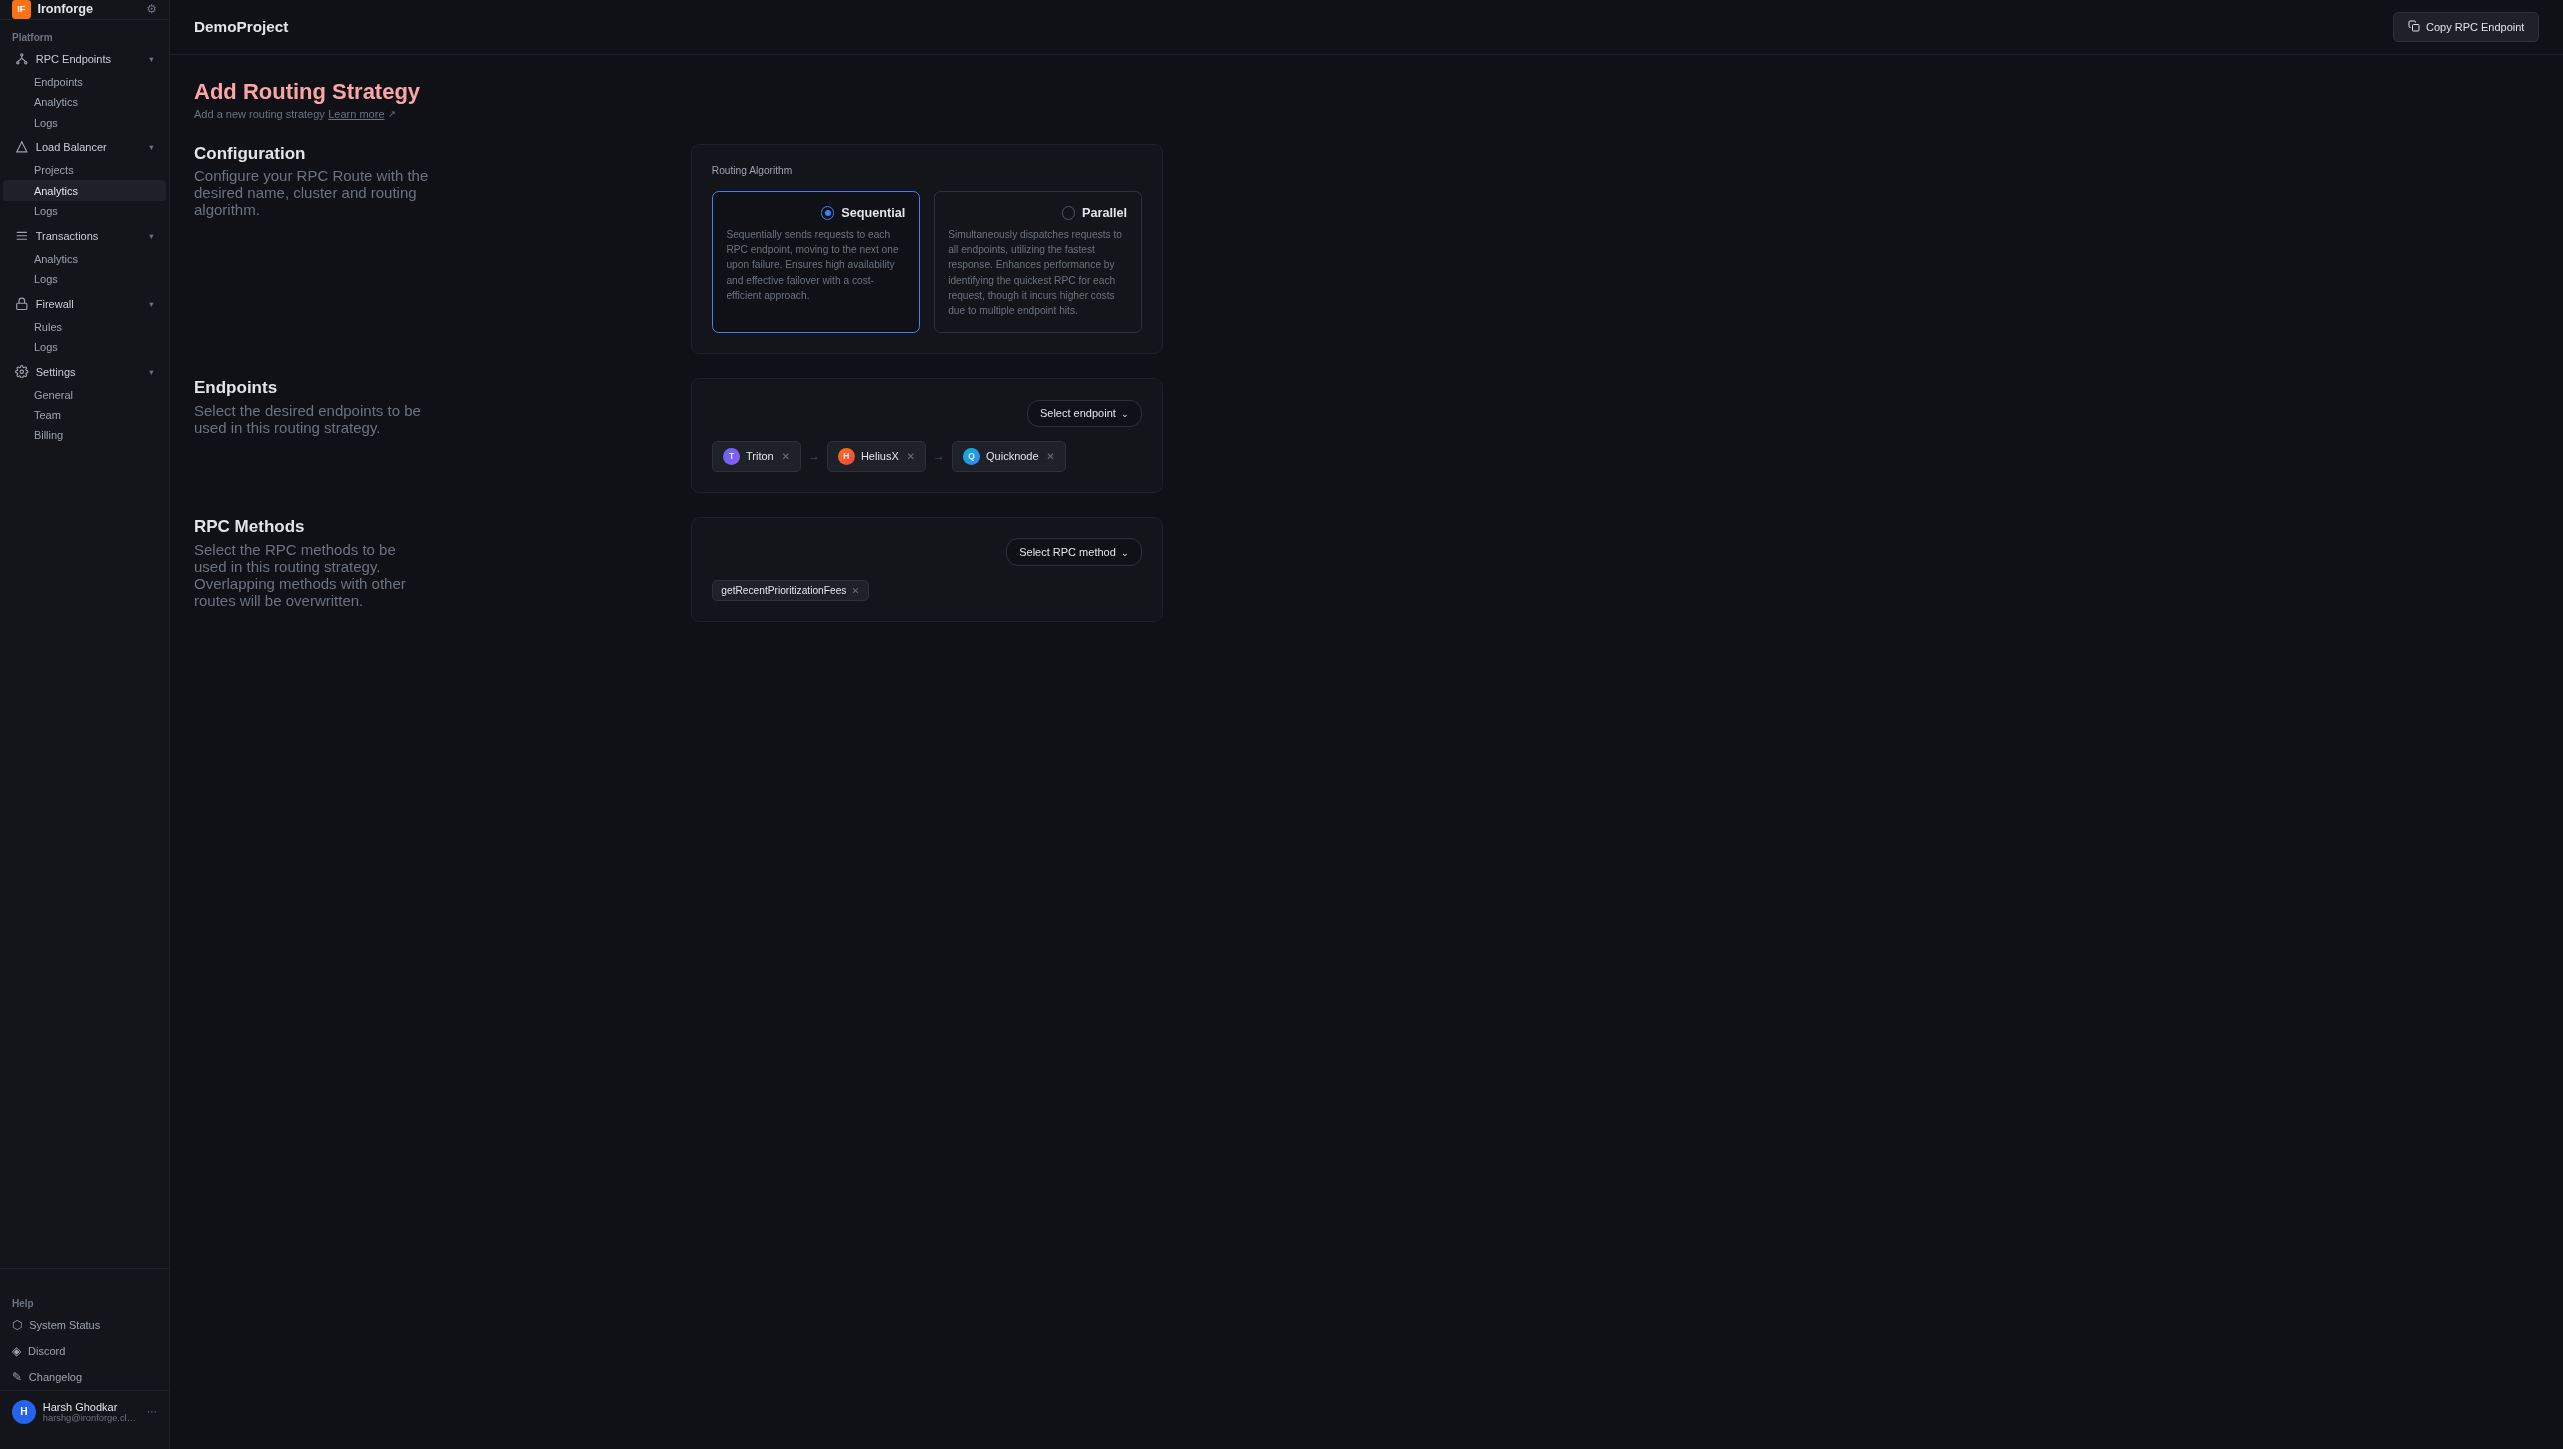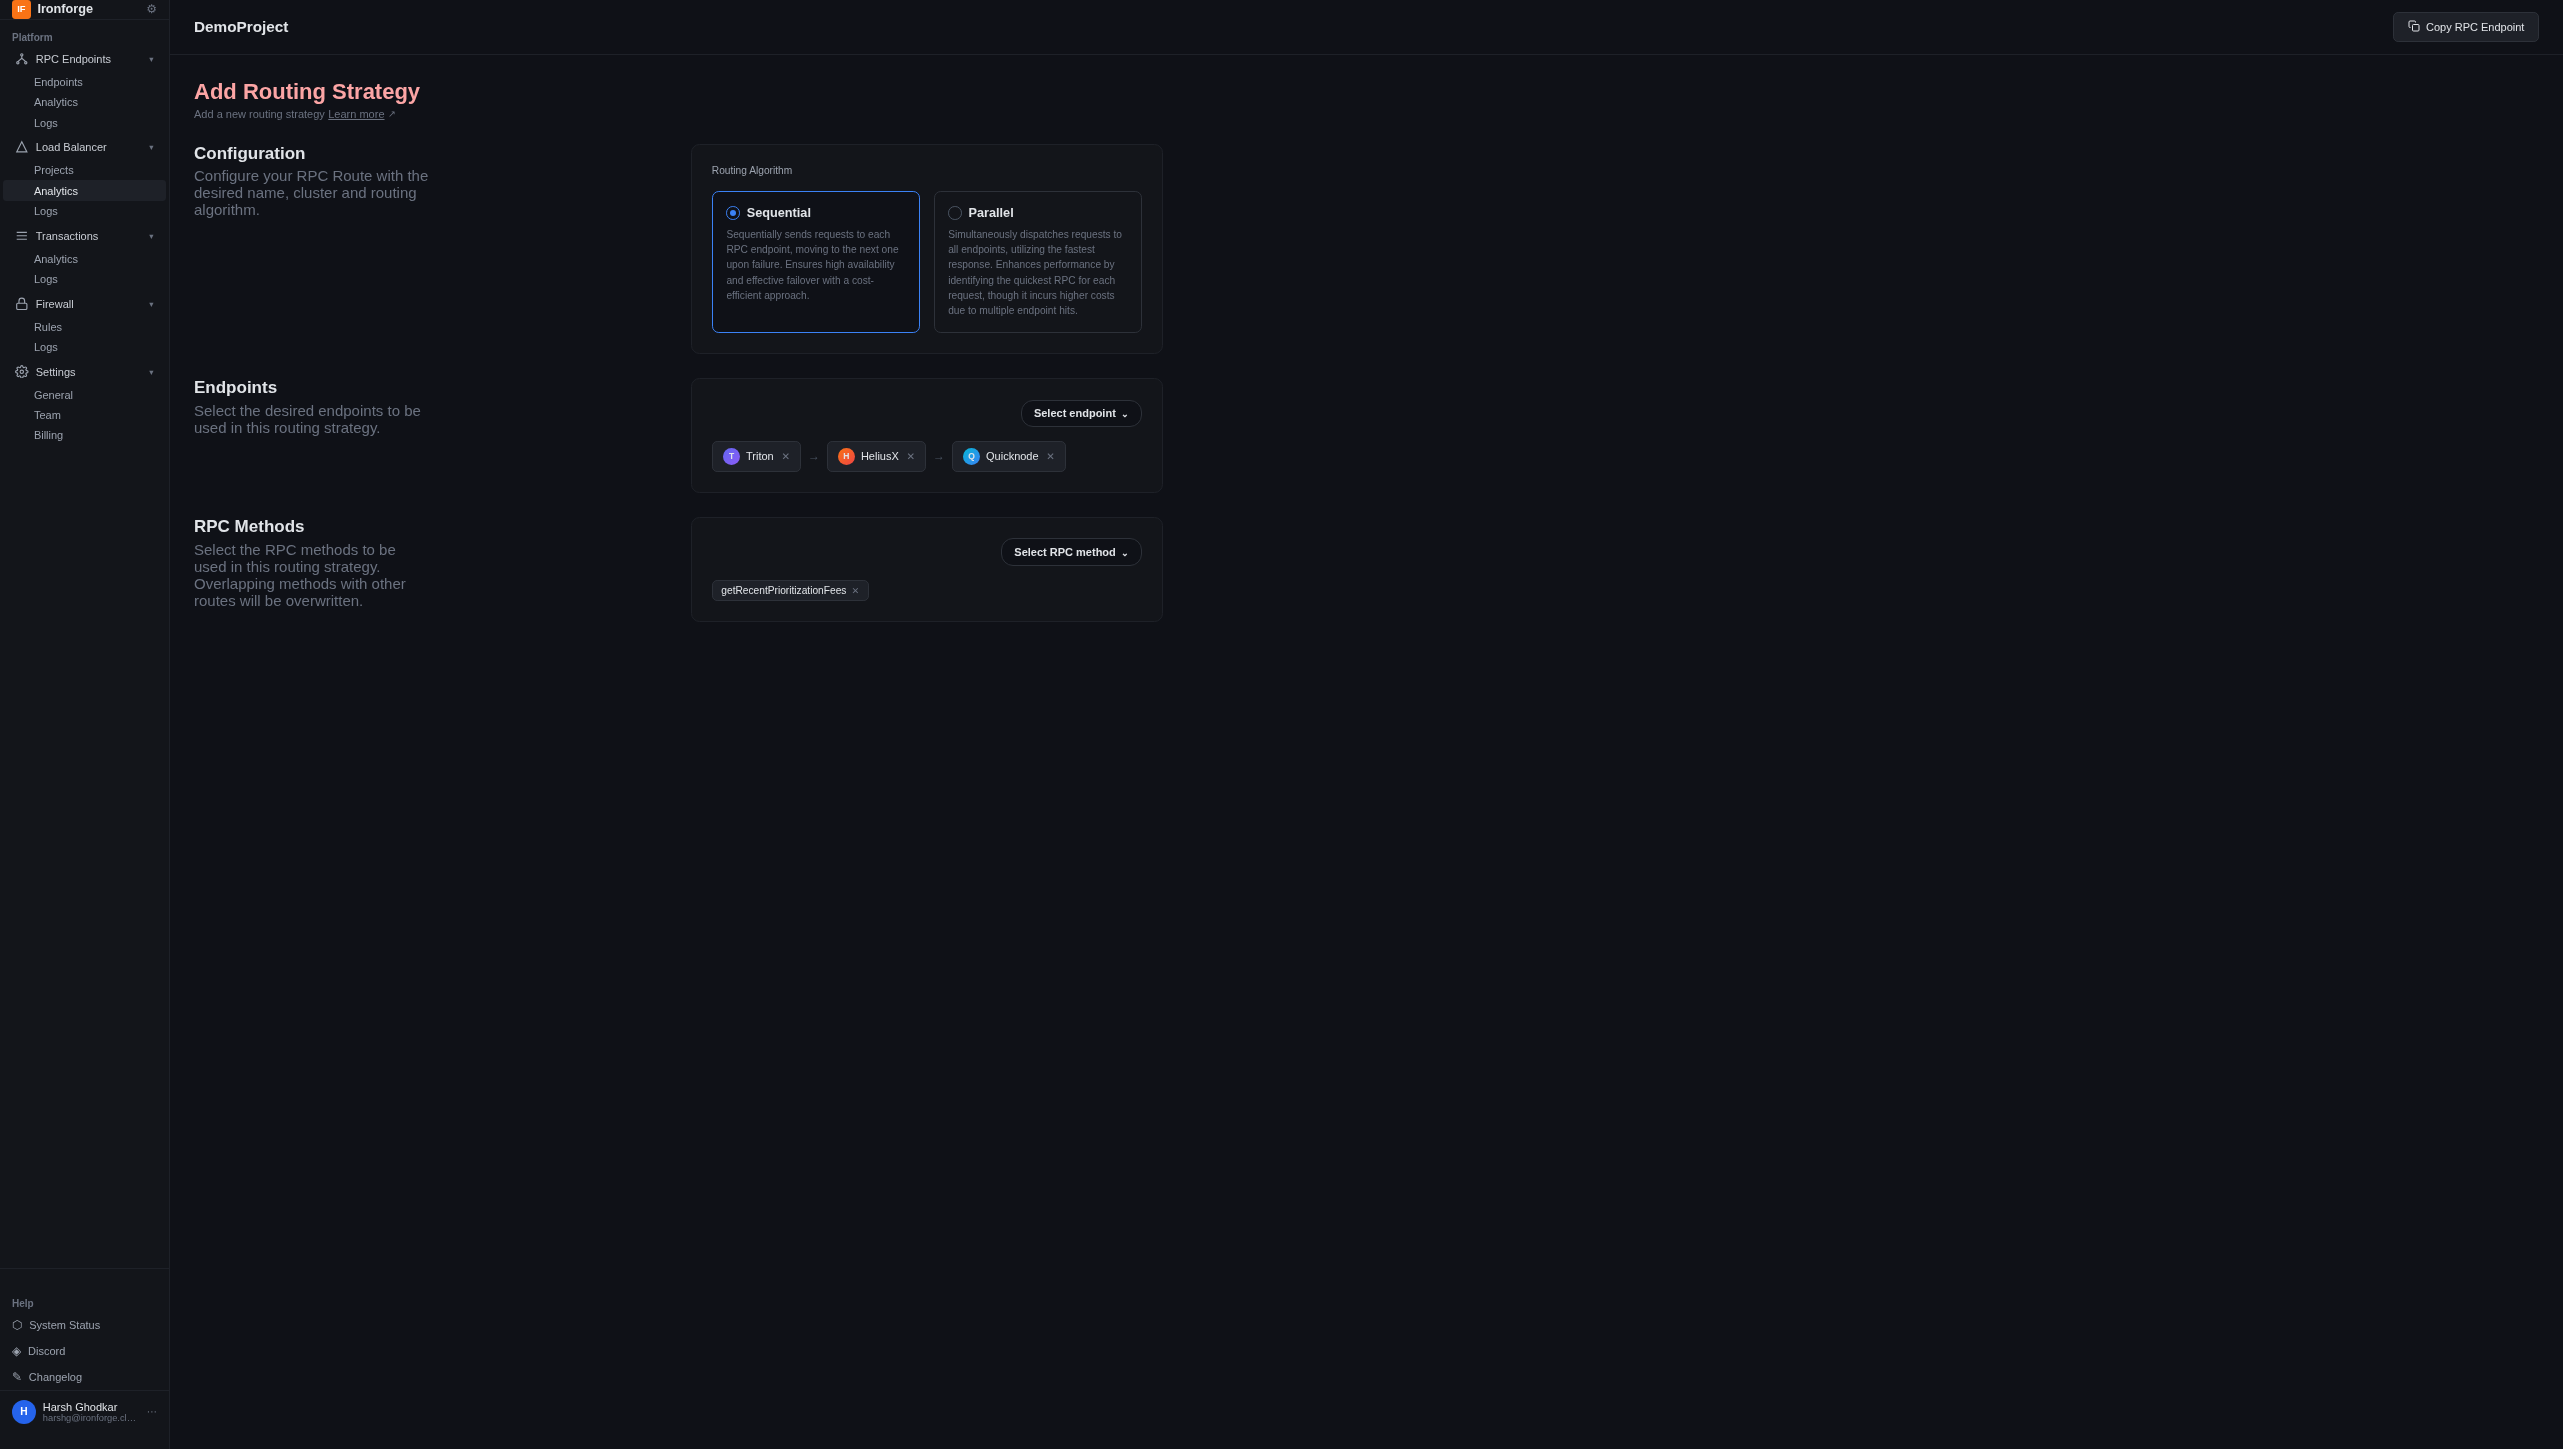--- a/index.html
+++ b/index.html
@@ -57,30 +57,30 @@
     .field-label { font-size: 10.2px; color: #9ca3af; margin-bottom: 5.1px; font-weight: 500; }
     .text-input { width: 100%; background: #0f1117; border: 0.8px solid #2d3139; border-radius: 5.1px; color: #e1e4e8; padding: 7.6px 10.2px; font-size: 12px; outline: none; }
     .select-input { width: 100%; background: #0f1117; border: 0.8px solid #2d3139; border-radius: 5.1px; color: #e1e4e8; padding: 7.6px 10.2px; font-size: 12px; outline: none; appearance: none; cursor: pointer; }
     .select-wrapper { position: relative; }
     .select-wrapper::after { content: '⌄'; position: absolute; right: 10.2px; top: 50%; transform: translateY(-50%); color: #6b7280; pointer-events: none; font-size: 12px; }
 
     .routing-algo-label { font-size: 10.2px; color: #9ca3af; margin-bottom: 15px; font-weight: 500; }
     .algo-grid { display: grid; grid-template-columns: 1fr 1fr; gap: 13.6px; }
     .algo-option { border: 0.8px solid #2d3139; border-radius: 6.8px; padding: 13.6px; cursor: pointer; }
     .algo-option.selected { border-color: #3b82f6; background: #0f1117; }
-    .algo-option-header { display: flex; align-items: center; gap: 6.8px; margin-bottom: 6.8px; }
+    .algo-option-header { display: flex; align-items: center; gap: 6.8px; margin-bottom: 6.8px; justify-content: flex-end; }
     .radio-btn { width: 13.6px; height: 13.6px; border-radius: 50%; border: 1.7px solid #3b82f6; display: flex; align-items: center; justify-content: center; flex-shrink: 0; }
     .radio-btn.filled::after { content: ''; width: 6px; height: 6px; background: #3b82f6; border-radius: 50%; display: block; }
     .radio-btn.empty { border-color: #4b5563; }
     .algo-name { font-size: 12.7px; font-weight: 600; color: #e1e4e8; }
     .algo-desc { font-size: 10.2px; color: #6b7280; line-height: 1.5; }
 
     
     .endpoints-header { display: flex; justify-content: flex-end; margin-bottom: 13.6px; }
-    .select-endpoint-btn { display: flex; align-items: center; gap: 5.1px; background: #0f1117; border: 0.8px solid #2d3139; color: #e1e4e8; padding: 6.8px 12px; border-radius: 12px; cursor: pointer; font-size: 11px; font-weight: bold; }
+    .select-endpoint-btn { display: flex; align-items: center; gap: 5.1px; background: #0f1117; border: 0.8px solid #2d3139; color: #e1e4e8; padding: 6.8px 12px; border-radius: 12px; cursor: pointer; font-size: 11px; }
     .endpoint-chain { display: flex; align-items: center; gap: 6.8px; flex-wrap: wrap; margin-top: 13.6px; }
     .endpoint-tag { display: flex; align-items: center; gap: 6px; background: #1e2128; border: 0.8px solid #2d3139; border-radius: 5.1px; padding: 6px 10.2px; font-size: 11px; color: #e1e4e8; }
     .endpoint-icon { width: 17px; height: 17px; border-radius: 50%; display: flex; align-items: center; justify-content: center; font-size: 8.5px; font-weight: bold; flex-shrink: 0; }
     .triton-icon { background: linear-gradient(135deg, #6366f1, #8b5cf6); }
     .helius-icon { background: linear-gradient(135deg, #f97316, #ef4444); }
     .quicknode-icon { background: linear-gradient(135deg, #06b6d4, #3b82f6); }
     .endpoint-name { font-weight: 500; }
     .endpoint-remove { color: #6b7280; cursor: pointer; font-size: 10.2px; margin-left: 1.7px; }
     .arrow-sep { color: #4b5563; font-size: 12px; }
 

